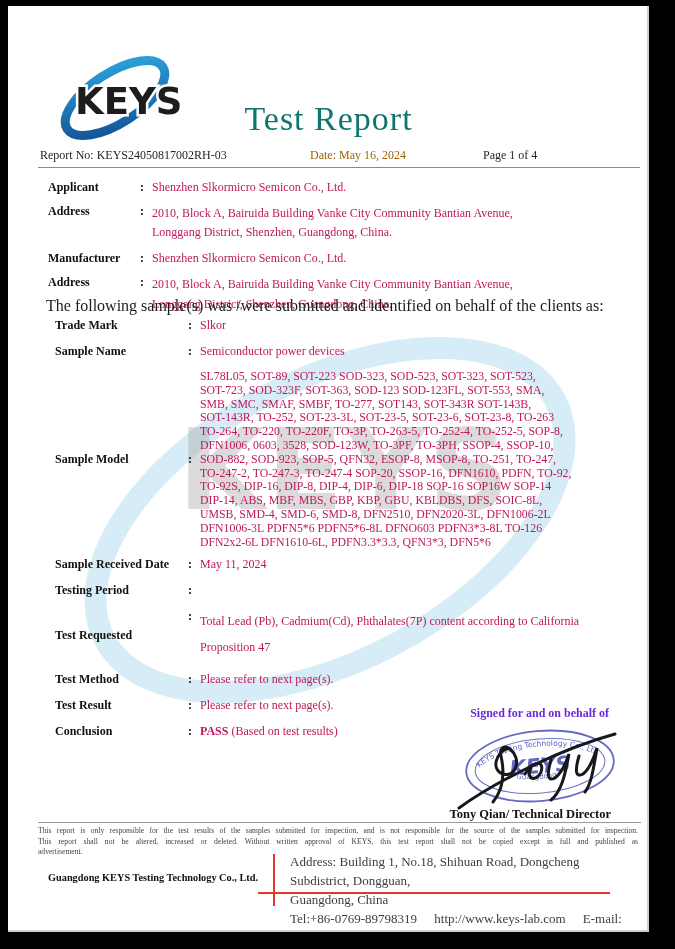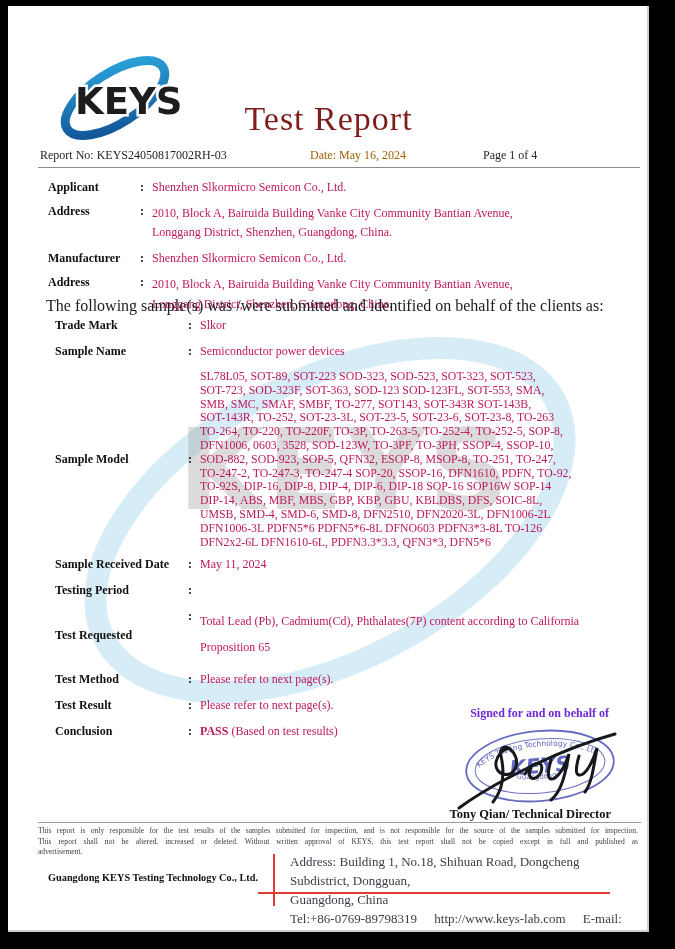--- a/index.html
+++ b/index.html
@@ -17,21 +17,21 @@
   .wm-keys{
     position:absolute;left:170px;top:408px;width:360px;
     font-family:"DejaVu Sans", sans-serif;font-weight:bold;font-size:112px;
     letter-spacing:2px;color:#ababab;opacity:.42;line-height:1;
   }
   
   .layer{position:absolute;left:0;top:0;width:641px;height:926px;z-index:1;}
   .logo{position:absolute;left:45px;top:48px;}
   .title{
     position:absolute;left:0;top:94px;width:100%;text-align:center;
-    font-size:34px;color:#7f1d1d;letter-spacing:1px;
+    font-size:34px;color:#0f766e;letter-spacing:1px;
   }
   .meta{
     position:absolute;left:30px;top:140px;width:602px;height:21px;
     border-bottom:1px solid #8a8a8a;font-size:12px;color:#20242c;
   }
   .meta span{position:absolute;top:2px;white-space:nowrap;}
   .meta .m1{left:2px;}
   .meta .m2{left:272px;color:#a16207;}
   .meta .m3{left:445px;}
   
@@ -182,21 +182,21 @@
       </div>
       <div class="row">
         <span class="lbl">Testing Period</span>
         <span class="col">:</span>
       </div>
       <div class="row requested">
         <span class="lbl" style="align-self:center;">Test Requested</span>
         <span class="col">:</span>
         <span class="val">
           <div>Total Lead (Pb), Cadmium(Cd), Phthalates(7P) content according to California</div>
-          <div>Proposition 65</div>
+          <div>Proposition 47</div>
         </span>
       </div>
       <div class="row">
         <span class="lbl">Test Method</span>
         <span class="col">:</span>
         <span class="val">Please refer to next page(s).</span>
       </div>
       <div class="row">
         <span class="lbl">Test Result</span>
         <span class="col">:</span>

